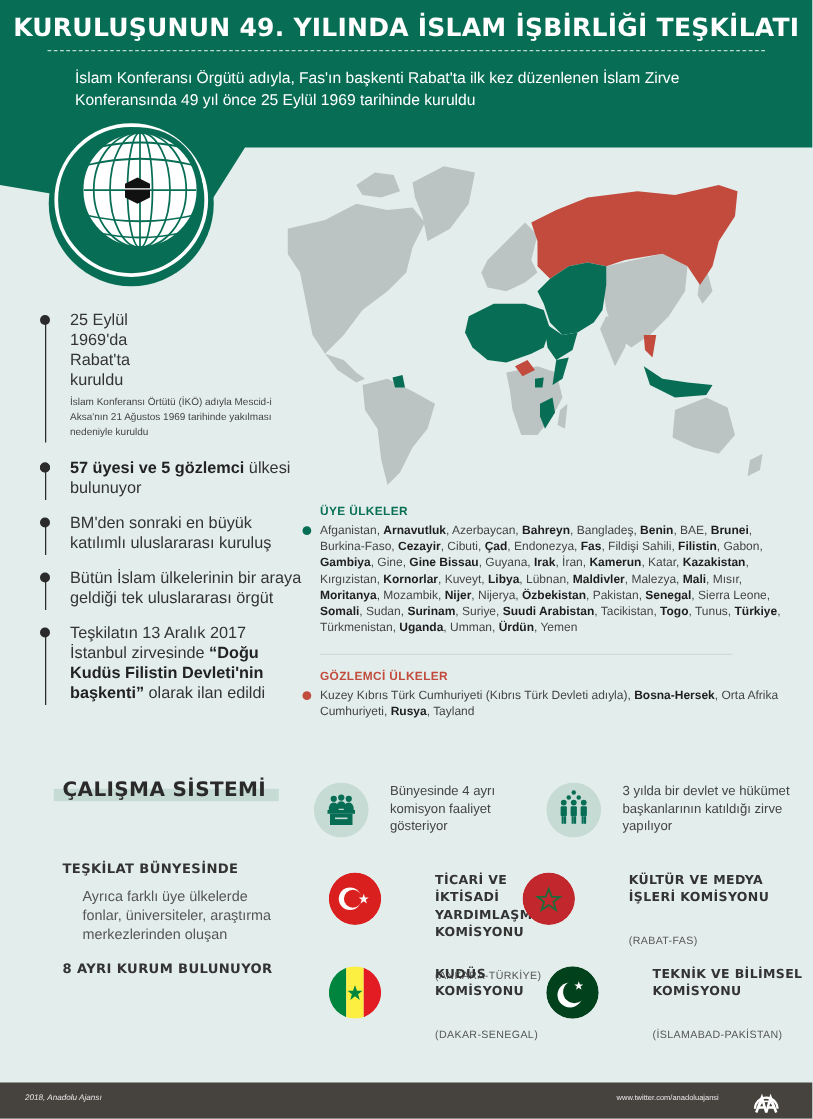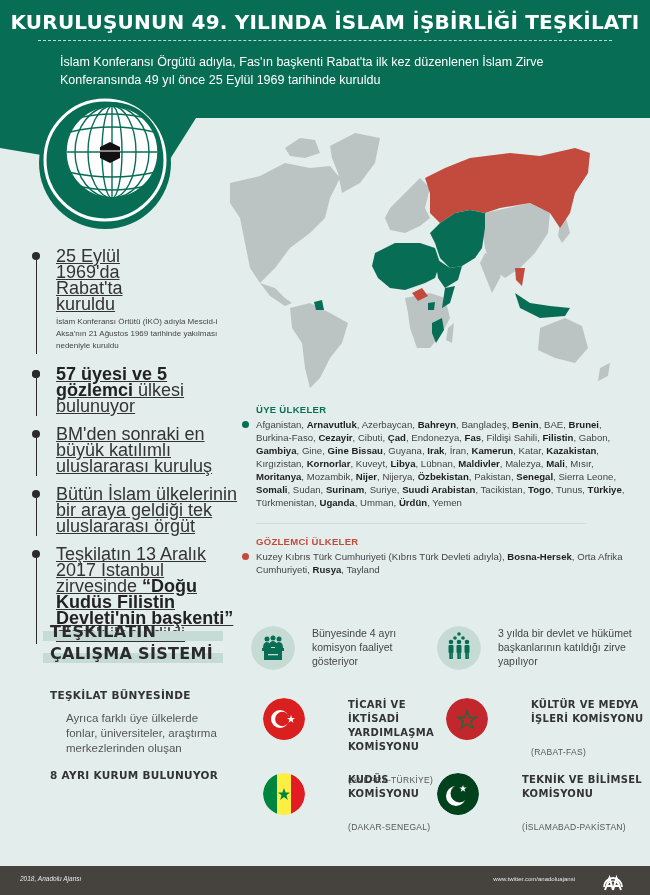--- a/index.html
+++ b/index.html
@@ -26,21 +26,21 @@
     position: absolute; left: 60px; top: 53px; width: 530px; 
     color: #ffffff; font-size: 12.5px; line-height: 18px;
   }
   .logo { position: absolute; left: 38px; top: 96px; width: 135px; height: 135px; }
   .map { position: absolute; left: 230px; top: 118px; width: 420px; height: 280px; }
 
   .timeline { position: absolute; left: 32px; top: 248px; width: 210px; }
   .tl-item { position: relative; padding-left: 24px; margin-bottom: 12px; }
   .tl-dot { position: absolute; left: 0; top: 4px; width: 8px; height: 8px; border-radius: 50%; background: #2b2b2b; }
   .tl-line { position: absolute; left: 3.5px; top: 8px; bottom: -2px; width: 1px; background: #2b2b2b; }
-  .tl-main { font-size: 18px; line-height: 16px; color: #333; text-decoration: underline; }
+  .tl-main { font-size: 13px; line-height: 16px; color: #333; }
   .tl-main b { font-weight: bold; color: #222; }
   .tl-sub { font-size: 8px; line-height: 12px; color: #444; margin-top: 4px; }
 
   .legend { position: absolute; left: 256px; top: 404px; width: 370px; }
   .legend-title { font-size: 9.5px; font-weight: bold; letter-spacing: 0.3px; margin-bottom: 3px; }
   .legend-title.members { color: #0a7055; }
   .legend-title.observers { color: #c24b3e; }
   .legend-body { position: relative; font-size: 9.6px; line-height: 13px; color: #444; }
   .legend-dot { position: absolute; left: -14px; top: 3px; width: 7px; height: 7px; border-radius: 50%; }
   .legend-body b { color: #1e1e1e; }
@@ -198,21 +198,20 @@
   </div>
   <div class="legend-sep"></div>
   <div class="legend-title observers">GÖZLEMCİ ÜLKELER</div>
   <div class="legend-body">
     <span class="legend-dot" style="background:#c24b3e"></span>
     <span id="observers-list"><span>Kuzey Kıbrıs Türk Cumhuriyeti (Kıbrıs Türk Devleti adıyla)</span>, <b>Bosna-Hersek</b>, <span>Orta Afrika Cumhuriyeti</span>, <b>Rusya</b>, <span>Tayland</span></span>
   </div>
 </div>
 
 <div class="work-title">
-  <div class="wt-line"><span class="hl"></span><span class="txt">TEŞKİLATIN</span></div>
   <div class="wt-line"><span class="hl"></span><span class="txt">ÇALIŞMA SİSTEMİ</span></div>
 </div>
 
 <div class="org-block">
   <div class="org-head">TEŞKİLAT BÜNYESİNDE</div>
   <div class="org-text">Ayrıca farklı üye ülkelerde fonlar, üniversiteler, araştırma merkezlerinden oluşan</div>
   <div class="org-head">8 AYRI KURUM BULUNUYOR</div>
 </div>
 
 <div class="feat" style="left:251px; top:626px;">
@@ -263,21 +262,21 @@
     <circle cx="17" cy="21" r="9" fill="#fff"></circle>
     <circle cx="19.3" cy="21" r="7.2" fill="#d9201e"></circle>
     <polygon points="28,17 29,20 32,20 29.6,21.8 30.5,24.8 28,23 25.5,24.8 26.4,21.8 24,20 27,20" fill="#fff"></polygon>
   </svg>
   <div class="comm-text">
     <div class="comm-name" style="width:110px">TİCARİ VE İKTİSADİ YARDIMLAŞMA KOMİSYONU</div>
     <div class="comm-loc">(ANKARA-TÜRKİYE)</div>
   </div>
 </div>
 
-<div class="comm" style="left:446px; top:698px;">
+<div class="comm" style="left:418px; top:698px;">
   <svg class="flag" viewBox="0 0 42 42">
     <circle cx="21" cy="21" r="21" fill="#c1272d"></circle>
     <polygon points="21,13 23.4,19.5 30,19.5 24.7,23.5 26.8,30 21,26 15.2,30 17.3,23.5 12,19.5 18.6,19.5" fill="none" stroke="#1e6b3a" stroke-width="1.4"></polygon>
   </svg>
   <div class="comm-text">
     <div class="comm-name" style="width:120px">KÜLTÜR VE MEDYA İŞLERİ KOMİSYONU</div>
     <div class="comm-loc">(RABAT-FAS)</div>
   </div>
 </div>
 

